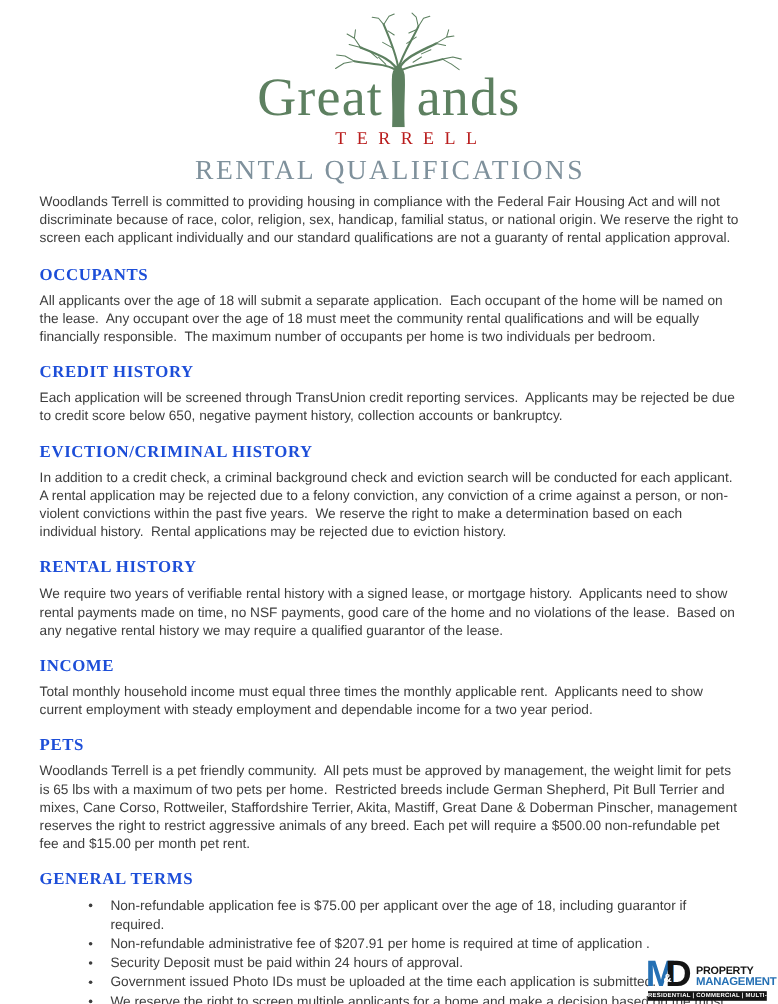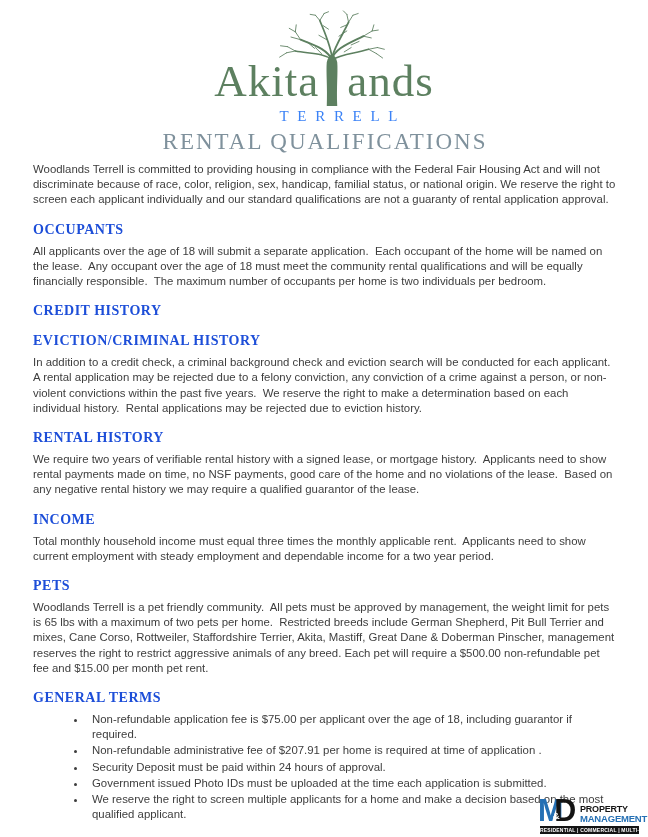--- a/index.html
+++ b/index.html
@@ -24,21 +24,21 @@
   .wordmark .brand-part { position: relative; z-index: 2; padding-bottom: 2px; }
   .tree-svg {
     width: 126px; height: 96px;
     margin: 0 -48px 0 -50px;
     position: relative; z-index: 1;
     flex: 0 0 auto;
   }
   .terrell {
     margin-top: 2px;
     font-family: "Liberation Serif", serif;
-    font-size: 15px; color: #3b82f6;
+    font-size: 15px; color: #b91c1c;
     letter-spacing: 0.58em; text-indent: 0.58em; margin-left: 29px;
   }
   .doc-title {
     margin-top: 4px;
     font-family: "Liberation Serif", serif;
     font-weight: normal;
     font-size: 23px; color: #7f919c;
     letter-spacing: 2px; text-indent: 2px;
   }
 
@@ -84,21 +84,21 @@
     white-space: nowrap;
   }
 </style>
 </head>
 <body>
 
 <div class="page">
 
   <header class="doc-header">
     <div class="wordmark">
-      <span class="brand-part">Akita</span>
+      <span class="brand-part">Great</span>
       <svg class="tree-svg" viewBox="0 0 140 110" aria-hidden="true">
         <g fill="none" stroke="#5d8060" stroke-linecap="round">
 
           <path d="M70,58 C66,46 52,41 34,34" stroke-width="2.2"></path>
           <path d="M70,56 C74,44 88,39 106,30" stroke-width="2.2"></path>
           <path d="M70,54 C68,40 62,26 56,12" stroke-width="2"></path>
           <path d="M70,54 C74,40 83,27 89,14" stroke-width="2"></path>
           <path d="M70,57 C60,49 44,50 28,47" stroke-width="1.8"></path>
           <path d="M70,57 C82,50 96,50 112,45" stroke-width="1.8"></path>
 
@@ -123,20 +123,21 @@
   <main class="doc-main">
     <p class="body-text">Woodlands Terrell is committed to providing housing in compliance with the Federal Fair Housing Act and will not discriminate because of race, color, religion, sex, handicap, familial status, or national origin. We reserve the right to screen each applicant individually and our standard qualifications are not a guaranty of rental application approval.</p>
 
     <section>
       <h2 class="sec-heading">OCCUPANTS</h2>
       <p class="body-text">All applicants over the age of 18 will submit a separate application.  Each occupant of the home will be named on the lease.  Any occupant over the age of 18 must meet the community rental qualifications and will be equally financially responsible.  The maximum number of occupants per home is two individuals per bedroom.</p>
     </section>
 
     <section>
       <h2 class="sec-heading">CREDIT HISTORY</h2>
+      <p class="body-text">Each application will be screened through TransUnion credit reporting services.  Applicants may be rejected be due to credit score below 650, negative payment history, collection accounts or bankruptcy.</p>
     </section>
 
     <section>
       <h2 class="sec-heading">EVICTION/CRIMINAL HISTORY</h2>
       <p class="body-text">In addition to a credit check, a criminal background check and eviction search will be conducted for each applicant.  A rental application may be rejected due to a felony conviction, any conviction of a crime against a person, or non-violent convictions within the past five years.  We reserve the right to make a determination based on each individual history.  Rental applications may be rejected due to eviction history.</p>
     </section>
 
     <section>
       <h2 class="sec-heading">RENTAL HISTORY</h2>
       <p class="body-text">We require two years of verifiable rental history with a signed lease, or mortgage history.  Applicants need to show rental payments made on time, no NSF payments, good care of the home and no violations of the lease.  Based on any negative rental history we may require a qualified guarantor of the lease.</p>

